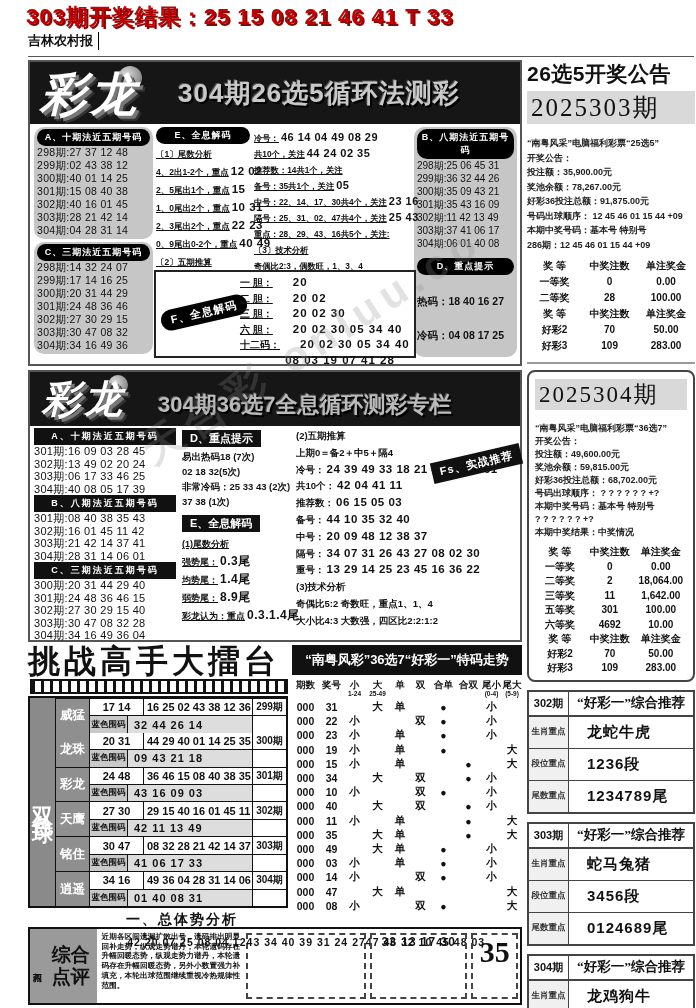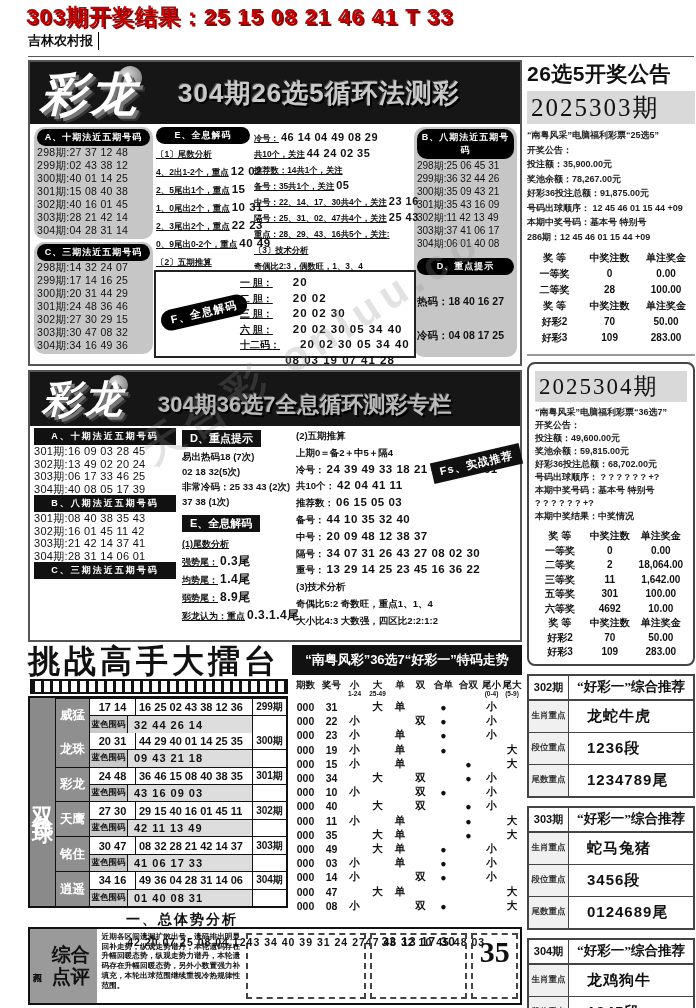--- a/index.html
+++ b/index.html
@@ -94,21 +94,21 @@
            letter-spacing:8px; border-right:1.5px solid #111; }
   .expcol { flex:1; display:flex; flex-direction:column; }
   .exp { flex:1; display:flex; border-top:1.5px solid #111; }
   .exp:nth-of-type(2) { border-top:none; }
   .ename { width:34px; background:#8f8f8f; color:#fff; font-weight:bold; font-size:12.5px;
            display:flex; align-items:center; justify-content:center; text-align:center;
            border-right:1.5px solid #111; line-height:13px; }
   .egrid { flex:1; display:flex; flex-direction:column; }
   .er { flex:1; display:flex; align-items:stretch; }
   .er1 { border-bottom:1px solid #111; }
-  .reds { width:46px; font-weight:bold; font-size:11px; display:flex; align-items:center;
+  .reds { width:54px; font-weight:bold; font-size:11px; display:flex; align-items:center;
           justify-content:center; border-right:1px solid #111; }
   .enums { flex:1; font-weight:bold; font-size:11px; display:flex; align-items:center;
            padding-left:3px; border-right:1px solid #111; white-space:nowrap; }
   .etag { width:33px; font-weight:bold; font-size:10px; display:flex; align-items:center; justify-content:center; }
   .blab { width:38px; font-size:8.5px; font-weight:bold; background:#c9c9c9; display:flex;
           align-items:center; justify-content:center; border-right:1px solid #111; }
   .bnums { flex:1; font-weight:bold; font-size:11px; background:#ddd; display:flex; align-items:center;
            padding-left:6px; border-right:1px solid #111; letter-spacing:1px; }
   .btag { width:33px; background:#fff; }
   .sumTitle { position:absolute; left:126px; top:911px; font-size:14px; font-weight:900; letter-spacing:2px; }
@@ -137,21 +137,21 @@
   .thr { padding:2px 0 3px; }
   .thc .m { font-size:9.5px; font-weight:bold; line-height:11px; }
   .thc .s { font-size:6.5px; font-weight:bold; line-height:7px; }
   .trow { height:14.2px; align-items:center; font-size:10.5px; font-weight:bold; }
   
   .sb { position:absolute; left:527px; top:60px; width:168px; }
   .sbTitle { font-size:21px; font-weight:900; letter-spacing:.5px; white-space:nowrap; }
   .sbIssue { font-family:"Liberation Serif",serif; font-size:25px; background:#d9d9d9;
              letter-spacing:2px; padding:0 4px; margin-top:3px; }
   .sl { font-size:9px; font-weight:bold; color:#222; line-height:14.5px; white-space:nowrap; }
-  .sbLines { margin-top:4px; }
+  .sbLines { margin-top:12px; }
   .str { display:grid; grid-template-columns:1fr 1fr 1.05fr; line-height:16px; font-size:10px;
          font-weight:bold; text-align:center; }
   .sbTable { margin-top:6px; }
   .sbDivider { border-top:2px solid #999; margin:8px 0 6px; }
   .g304 { border:2px solid #444; border-radius:8px; padding:4px 6px; }
   .g304 .sbIssue { font-size:23px; }
   .g304 .sl { line-height:13px; }
   .g304 .str { line-height:14.5px; }
   .rec { border:2px solid #444; margin-top:8px; }
   .rhead { display:flex; border-bottom:1px solid #444; }
@@ -287,20 +287,28 @@
         <div>
 
         <div class="prow">301期:08 40 38 35 43</div>
             <div class="prow">302期:16 01 45 11 42</div>
             <div class="prow">303期:21 42 14 37 41</div>
             <div class="prow">304期:28 31 14 06 01</div>
           </div>
       </div>
       <div class="t2 t2c">
         <div class="bar">C、三期法近五期号码</div>
+        <div>
+
+        <div class="prow">300期:20 31 44 29 40</div>
+            <div class="prow">301期:24 48 36 46 15</div>
+            <div class="prow">302期:27 30 29 15 40</div>
+            <div class="prow">303期:30 47 08 32 28</div>
+            <div class="prow">304期:34 16 49 36 04</div>
+          </div>
       </div>
       <div class="s2de">
         <div class="dlab">D、重点提示</div>
         <div>
 
         <div class="dl">易出热码18 (7次)</div>
             <div class="dl">02 18 32(5次)</div>
             <div class="dl">非常冷码：25 33 43 (2次)</div>
             <div class="dl">37 38 (1次)</div>
           </div>

